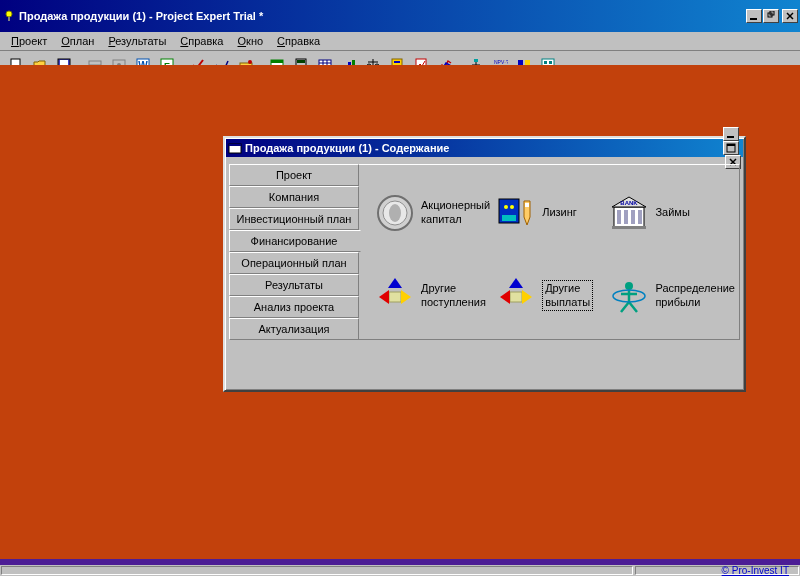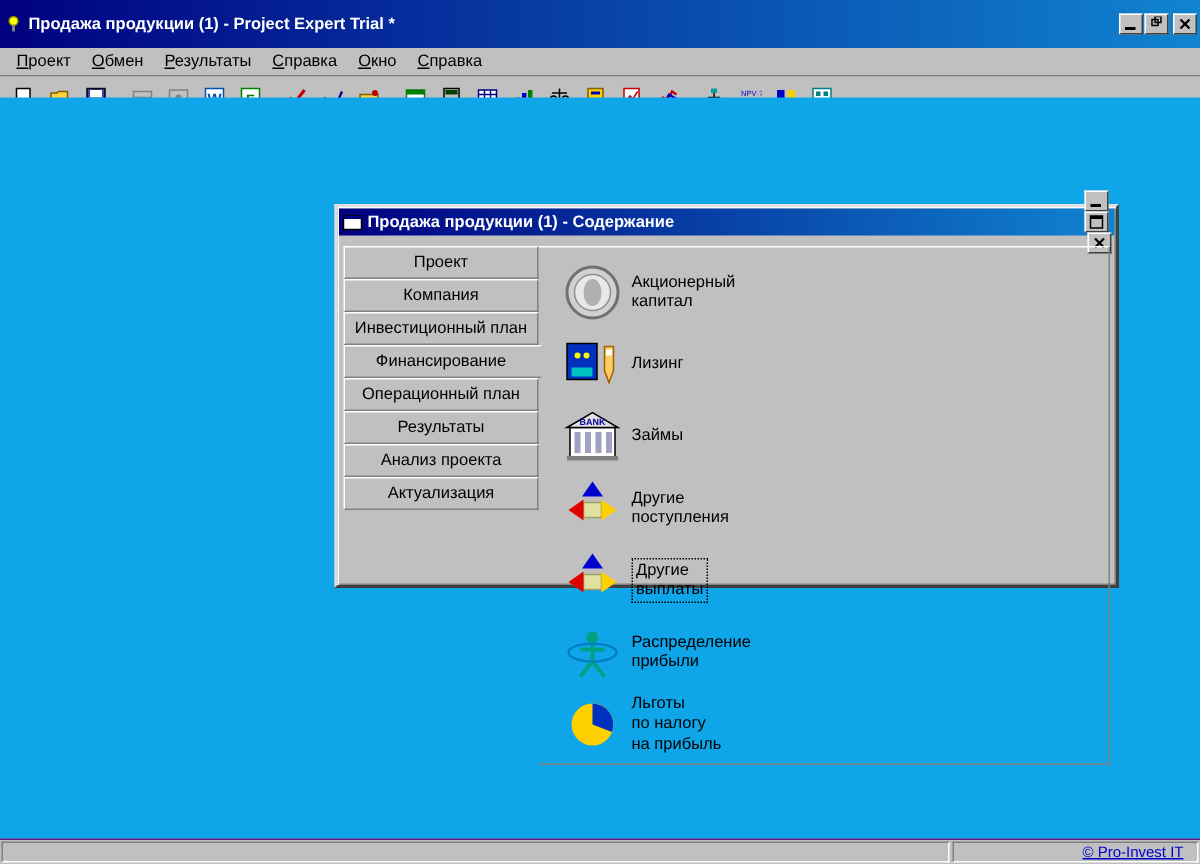--- a/index.html
+++ b/index.html
@@ -73,21 +73,21 @@
     display: flex; align-items: center; justify-content: center;
     cursor: default;
   }
   .tool-sep { width: 6px; }
   .tool-btn svg { width: 16px; height: 16px; }
 
   
   .workspace {
     position: absolute;
     top: 65px; left: 0; right: 0; bottom: 17px;
-    background: #0ea5e9;
+    background: #c2410c;
   }
 
   
   .inner-window {
     position: absolute;
     left: 223px; top: 71px;
     width: 523px; height: 256px;
     background: #c0c0c0;
     border: 2px solid;
     border-color: #dfdfdf #404040 #404040 #dfdfdf;
@@ -135,21 +135,21 @@
   }
 
   
   .content-panel {
     flex: 1;
     border: 1px solid;
     border-color: #fff #808080 #808080 #fff;
     border-left: none;
     padding: 10px 4px 6px 16px;
     display: grid;
-    grid-template-columns: repeat(1, 1fr);
+    grid-template-columns: repeat(3, 1fr);
     gap: 8px 6px;
   }
   .module-item {
     display: flex;
     align-items: center;
     gap: 6px;
     cursor: default;
     font-size: 11px;
   }
   .module-icon {
@@ -162,21 +162,21 @@
     border: 1px dotted #000;
     padding: 1px 2px;
   }
 
   
   .statusbar {
     position: absolute;
     bottom: 0; left: 0; right: 0;
     height: 17px;
     background: #c0c0c0;
-    border-top: 1px solid #4c1d95;
+    border-top: 6px solid #4c1d95;
     display: flex;
   }
   .status-cell {
     border: 1px solid;
     border-color: #808080 #fff #fff #808080;
     flex: 1;
     margin: 1px;
     padding: 0 3px;
     display: flex; align-items: center;
   }
@@ -215,21 +215,21 @@
         <svg viewBox="0 0 10 10">
           <line x1="2" y1="2" x2="8" y2="8" stroke="#000" stroke-width="1.5"></line>
           <line x1="8" y1="2" x2="2" y2="8" stroke="#000" stroke-width="1.5"></line>
         </svg>
       </div>
   </div>
 </div>
 
 <div class="menubar">
   <span class="menu-item"><u>П</u><span>роект</span></span>
-  <span class="menu-item"><u>О</u><span>бмен</span></span>
+  <span class="menu-item"><u>О</u><span>план</span></span>
   <span class="menu-item"><u>Р</u><span>езультаты</span></span>
   <span class="menu-item"><u>С</u><span>правка</span></span>
   <span class="menu-item"><u>О</u><span>кно</span></span>
   <span class="menu-item"><u>С</u><span>правка</span></span>
 </div>
 
 <div class="toolbar">
   <div class="tool-btn">
       <svg viewBox="0 0 16 16">
         <rect x="3" y="2" width="9" height="12" fill="#fff" stroke="#000"></rect>
@@ -484,29 +484,20 @@
           <div class="module-item">
             <div class="module-icon">
               <svg viewBox="0 0 40 40">
                 <circle cx="20" cy="10" r="4" fill="#00a080"></circle>
                 <path d="M20 14 L20 26 M12 18 L28 18 M20 26 L12 36 M20 26 L28 36" stroke="#00a080" stroke-width="2.5" fill="none"></path>
                 <ellipse cx="20" cy="20" rx="16" ry="6" fill="none" stroke="#0080c0" stroke-width="1.5"></ellipse>
               </svg>
             </div>
             <div class="module-label">Распределение<br>прибыли</div>
           </div>
-          <div class="module-item">
-            <div class="module-icon">
-              <svg viewBox="0 0 40 40">
-                <circle cx="20" cy="20" r="14" fill="#ffd000"></circle>
-                <path d="M20 20 L20 6 A14 14 0 0 1 33 25 Z" fill="#0030c0"></path>
-              </svg>
-            </div>
-            <div class="module-label">Льготы<br>по налогу<br>на прибыль</div>
-          </div>
         </div>
     </div>
   </div>
 </div>
 
 <div class="statusbar">
   <div class="status-cell" style="flex:8"></div>
   <div class="status-cell" style="flex:2; justify-content:flex-end">
     <a class="status-link">© Pro-Invest IT</a>
   </div>

